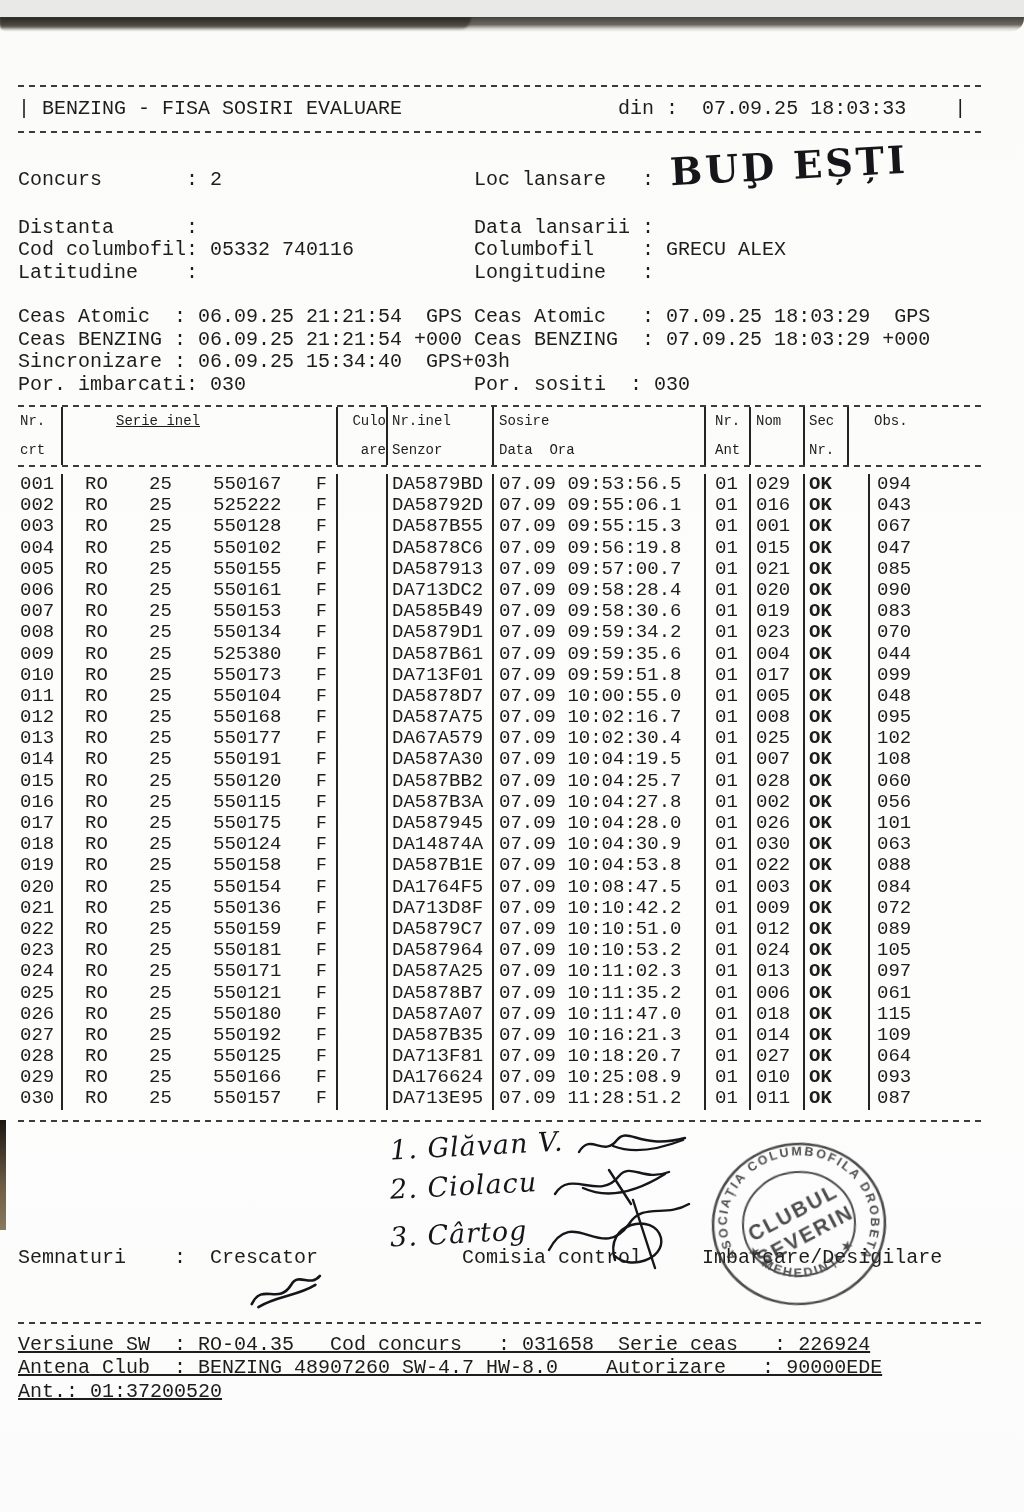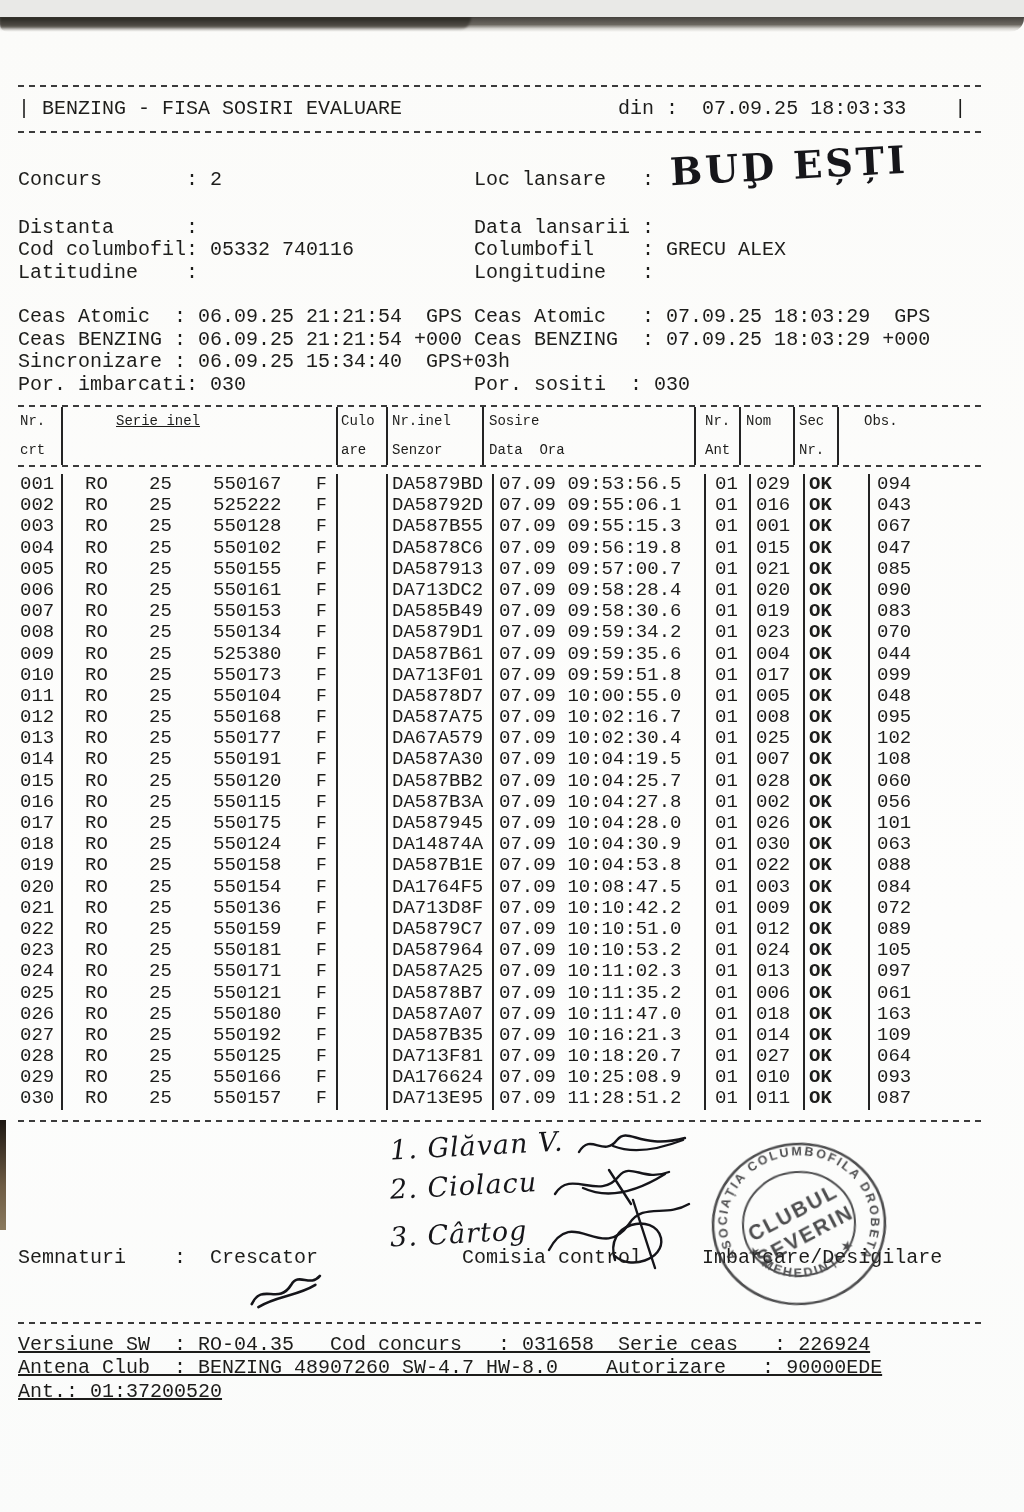--- a/index.html
+++ b/index.html
@@ -48,21 +48,21 @@
   
   .clock { margin-top:22px; }
   .clock .pre { display:block; line-height:22.5px; }
   .tbl-dash { margin-top:9px; }
   
   .thead { display:flex; height:58px; font-size:14px; }
   .hcell { display:flex; flex-direction:column; justify-content:space-between;
     padding-top:4px; padding-bottom:4px; border-right:2px solid #242424; white-space:pre; }
   .hcell span { display:block; line-height:21px; }
   .h-nr{width:45px; padding-left:2px;} .h-serie{width:275px; padding-left:53px;text-decoration:underline;}
-  .h-culo{width:50px; padding-left:3px;} .h-senzor{width:96px; padding-left:4px;}
+  .h-culo{width:50px; padding-left:3px;align-items:flex-end;} .h-senzor{width:106px; padding-left:4px;}
   .h-sosire{width:212px; padding-left:5px;} .h-ant{width:45px; padding-left:9px;}
   .h-nom{width:54px; padding-left:5px;} .h-sec{width:44px; padding-left:4px;}
   .h-obs{width:80px; padding-left:25px; border-right:none;}
   
   .tbody { margin-top:7px; }
   .trow { display:flex; height:21.2px; line-height:21.2px; font-size:19px; }
   .cell { display:inline-block; white-space:pre; overflow:visible; }
   .c-nr{width:45px; padding-left:2px; border-right:2px solid #242424;}
   .c-ro{width:64px; padding-left:22px;}
   .c-yr{width:62px; padding-left:22px;}
@@ -525,21 +525,21 @@
           <span class="cell c-ro">RO</span>
           <span class="cell c-yr">25</span>
           <span class="cell c-serial">550180</span>
           <span class="cell c-sex">F</span>
           <span class="cell c-culo"></span>
           <span class="cell c-senzor">DA587A07</span>
           <span class="cell c-sosire">07.09 10:11:47.0</span>
           <span class="cell c-ant">01</span>
           <span class="cell c-nom">018</span>
           <span class="cell c-sec">OK</span>
-          <span class="cell c-obs">163</span>
+          <span class="cell c-obs">115</span>
         </div>
         <div class="trow">
           <span class="cell c-nr">027</span>
           <span class="cell c-ro">RO</span>
           <span class="cell c-yr">25</span>
           <span class="cell c-serial">550192</span>
           <span class="cell c-sex">F</span>
           <span class="cell c-culo"></span>
           <span class="cell c-senzor">DA587B35</span>
           <span class="cell c-sosire">07.09 10:16:21.3</span>

